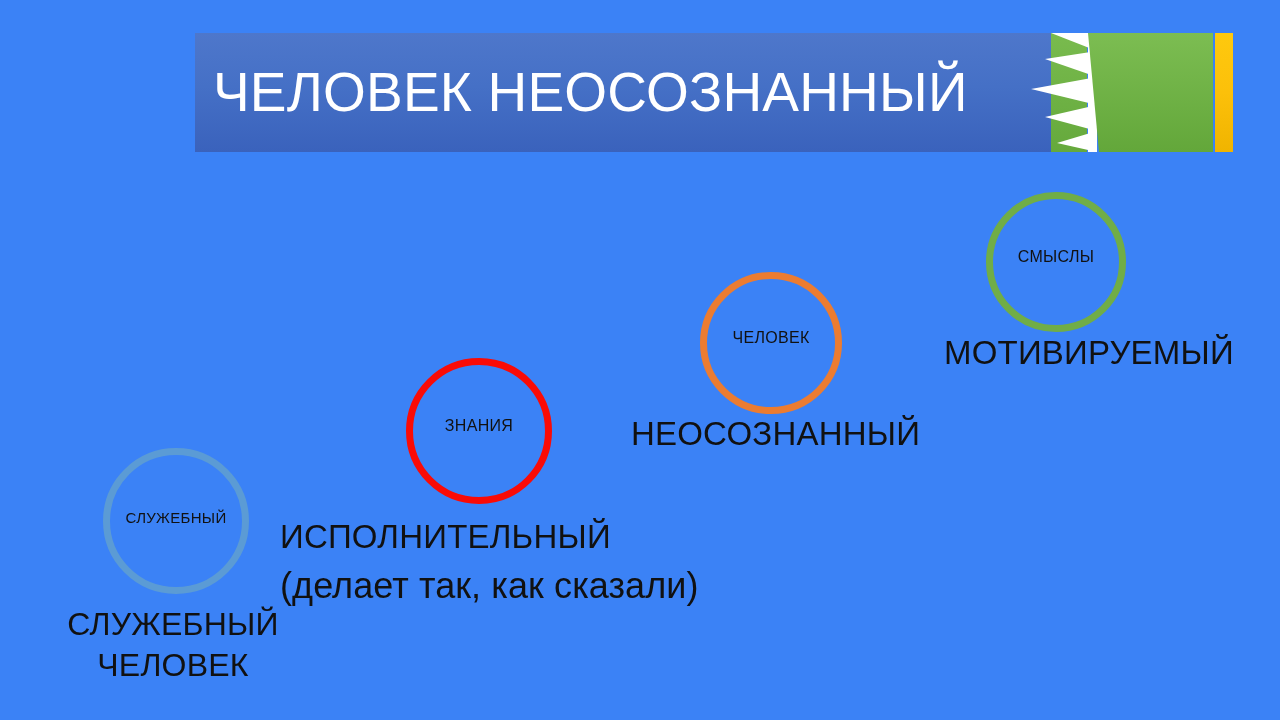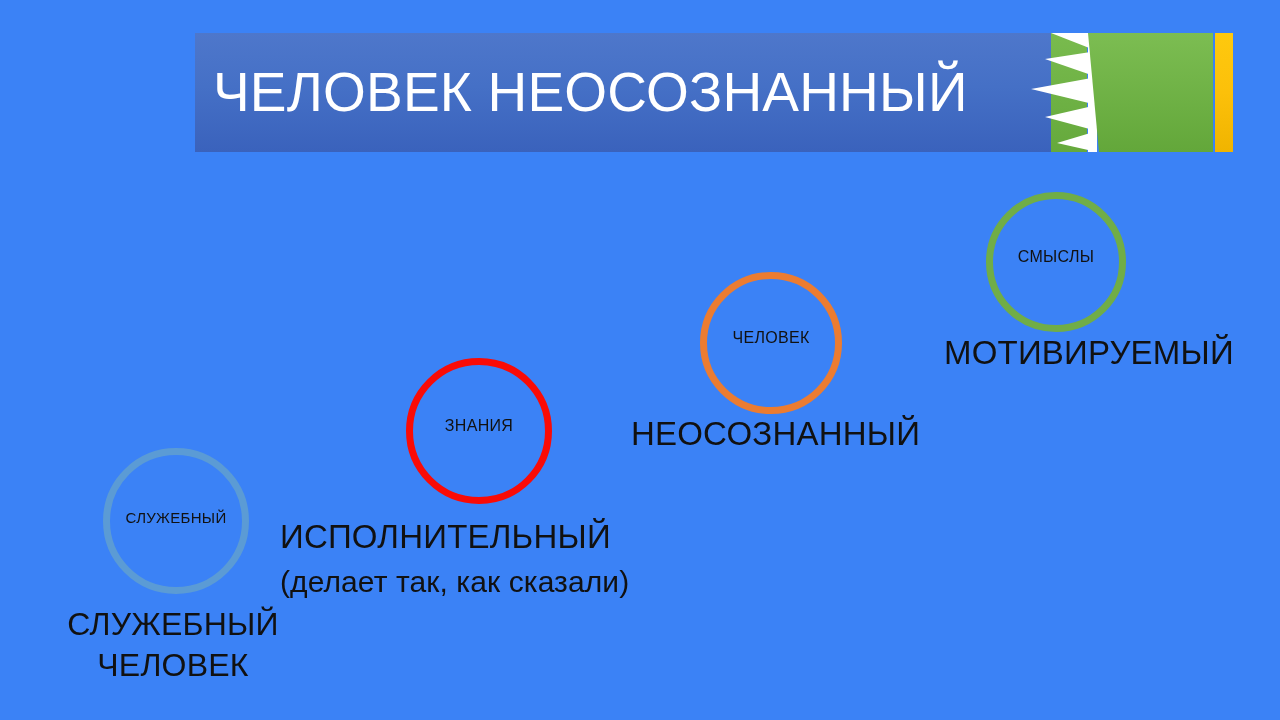--- a/index.html
+++ b/index.html
@@ -158,21 +158,21 @@
     white-space: nowrap;
   }
   .stage-label .label-title {
     display: block;
     font-size: 33px;
     line-height: 1.2;
     letter-spacing: 0.2px;
   }
   .stage-label .label-sub {
     display: block;
-    font-size: 30px;
+    font-size: 36px;
     line-height: 1.25;
     letter-spacing: 0.1px;
     margin-top: 6px;
   }
 
   #label-sluzhebny {
     left: 48px;
     top: 604px;
     width: 250px;
     text-align: center;

